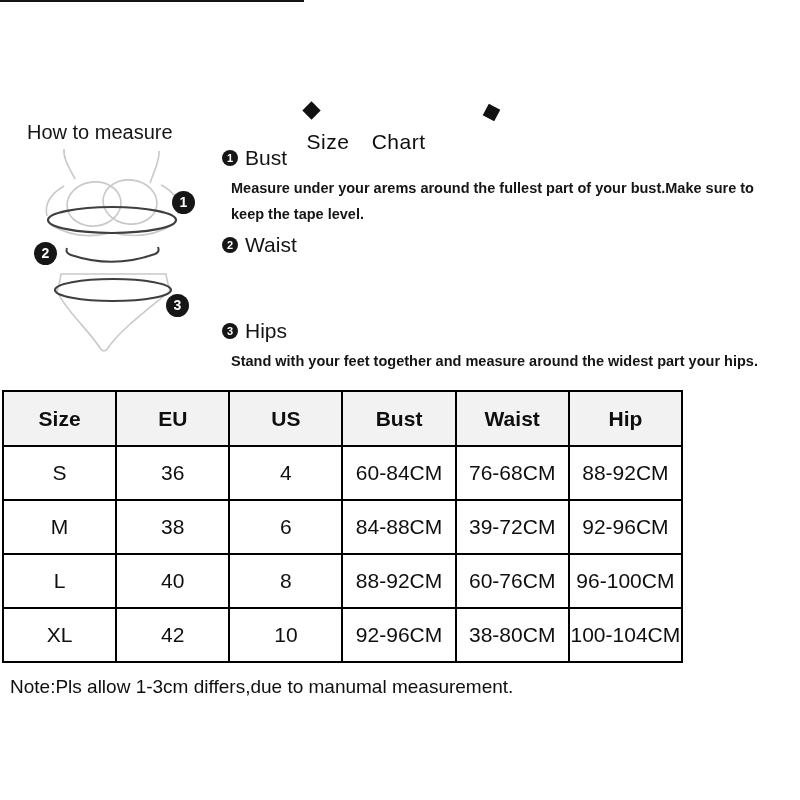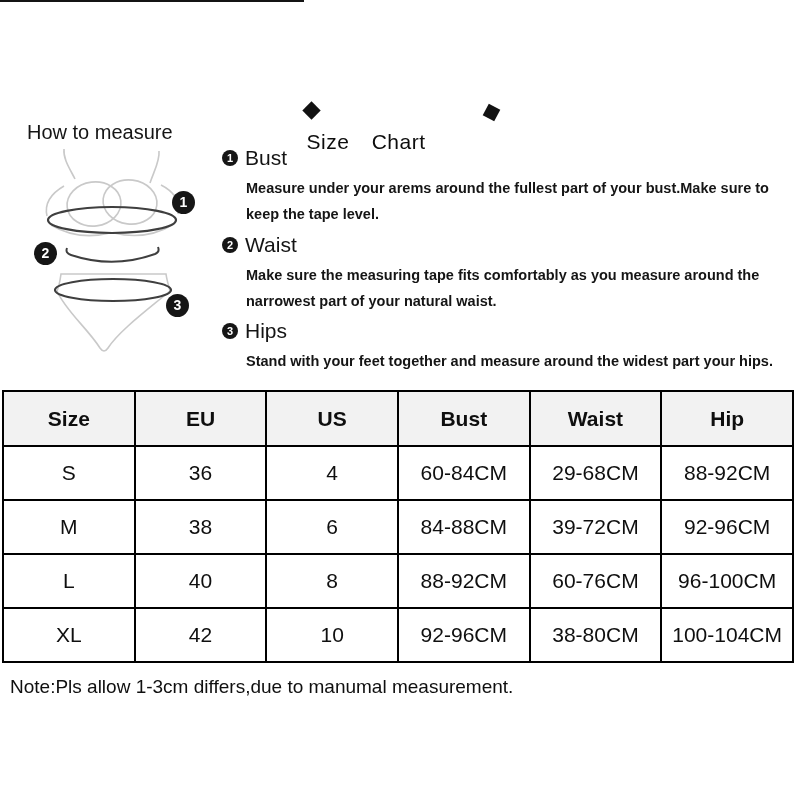--- a/index.html
+++ b/index.html
@@ -34,27 +34,27 @@
   .inst-2{top:233px;}
   .inst-3{top:319px;}
   .inst-head{display:flex;align-items:center;}
   .numdot{
     width:16px;height:16px;border-radius:50%;background:#161616;color:#fff;
     font-size:11px;font-weight:bold;line-height:16px;text-align:center;
     margin-right:7px;flex:0 0 16px;
   }
   .inst-label{font-size:21px;color:#141414;}
   .inst-text{
-    margin:5px 0 0 24px;font-size:14.5px;font-weight:700;color:#151515;
+    margin:5px 0 0 9px;font-size:14.5px;font-weight:700;color:#151515;
     line-height:26px;width:545px;letter-spacing:0;
   }
   .inst-3 .inst-text{width:580px;}
   
   .size-table{
-    position:absolute;left:2px;top:390px;width:792px;
+    position:absolute;left:2px;top:390px;width:681px;
     border-collapse:collapse;table-layout:fixed;
   }
   .size-table th,.size-table td{
     border:2px solid #000;text-align:center;vertical-align:middle;
     font-size:21px;color:#0f0f0f;padding:0;
   }
   .size-table th{height:53px;font-weight:700;background:#f2f2f2;}
   .size-table td{height:52px;font-weight:400;background:#ffffff;}
   
   .note{position:absolute;left:10px;top:676px;font-size:19px;color:#0f0f0f;text-align:center;}
@@ -105,21 +105,20 @@
       <span class="inst-label">Bust</span>
     </div>
     <p class="inst-text">Measure under your arems around the fullest part of your bust.Make sure to keep the tape level.</p>
   </div>
 
   <div class="inst inst-2">
     <div class="inst-head">
       <span class="numdot">2</span>
       <span class="inst-label">Waist</span>
     </div>
-    <p class="inst-text">Make sure the measuring tape fits comfortably as you measure around the narrowest part of your natural waist.</p>
   </div>
 
   <div class="inst inst-3">
     <div class="inst-head">
       <span class="numdot">3</span>
       <span class="inst-label">Hips</span>
     </div>
     <p class="inst-text">Stand with your feet together and measure around the widest part your hips.</p>
   </div>
 
@@ -133,21 +132,21 @@
         <th>Waist</th>
         <th>Hip</th>
       </tr>
     </thead>
     <tbody>
       <tr>
         <td>S</td>
         <td>36</td>
         <td>4</td>
         <td>60-84CM</td>
-        <td>29-68CM</td>
+        <td>76-68CM</td>
         <td>88-92CM</td>
       </tr>
       <tr>
         <td>M</td>
         <td>38</td>
         <td>6</td>
         <td>84-88CM</td>
         <td>39-72CM</td>
         <td>92-96CM</td>
       </tr>

